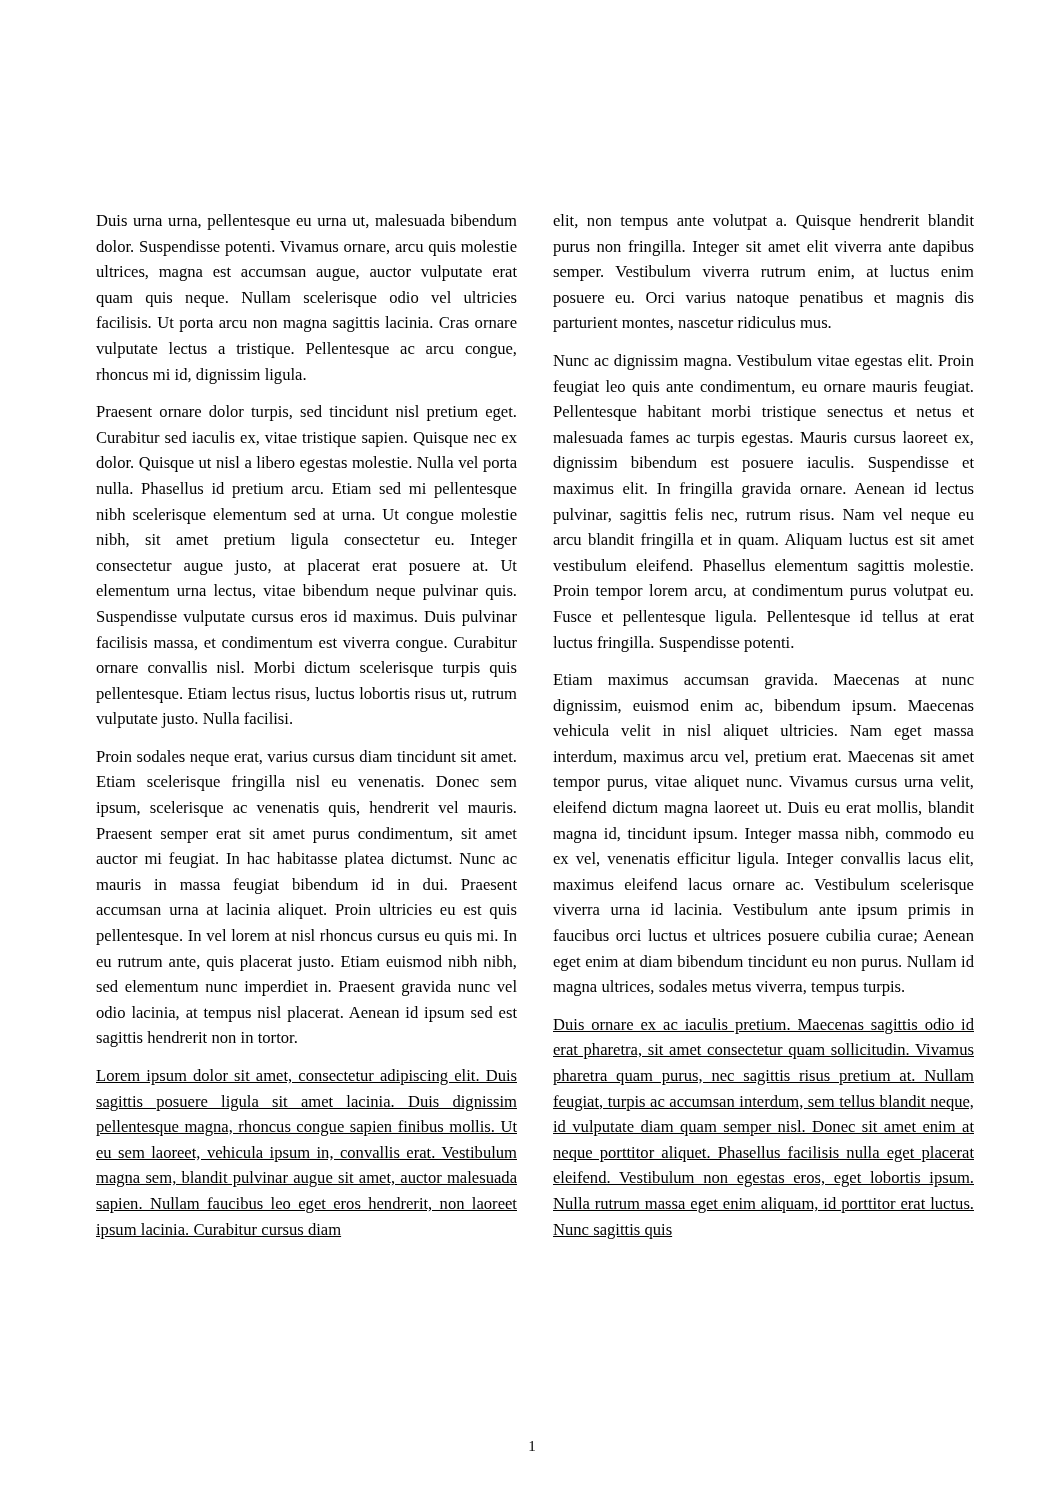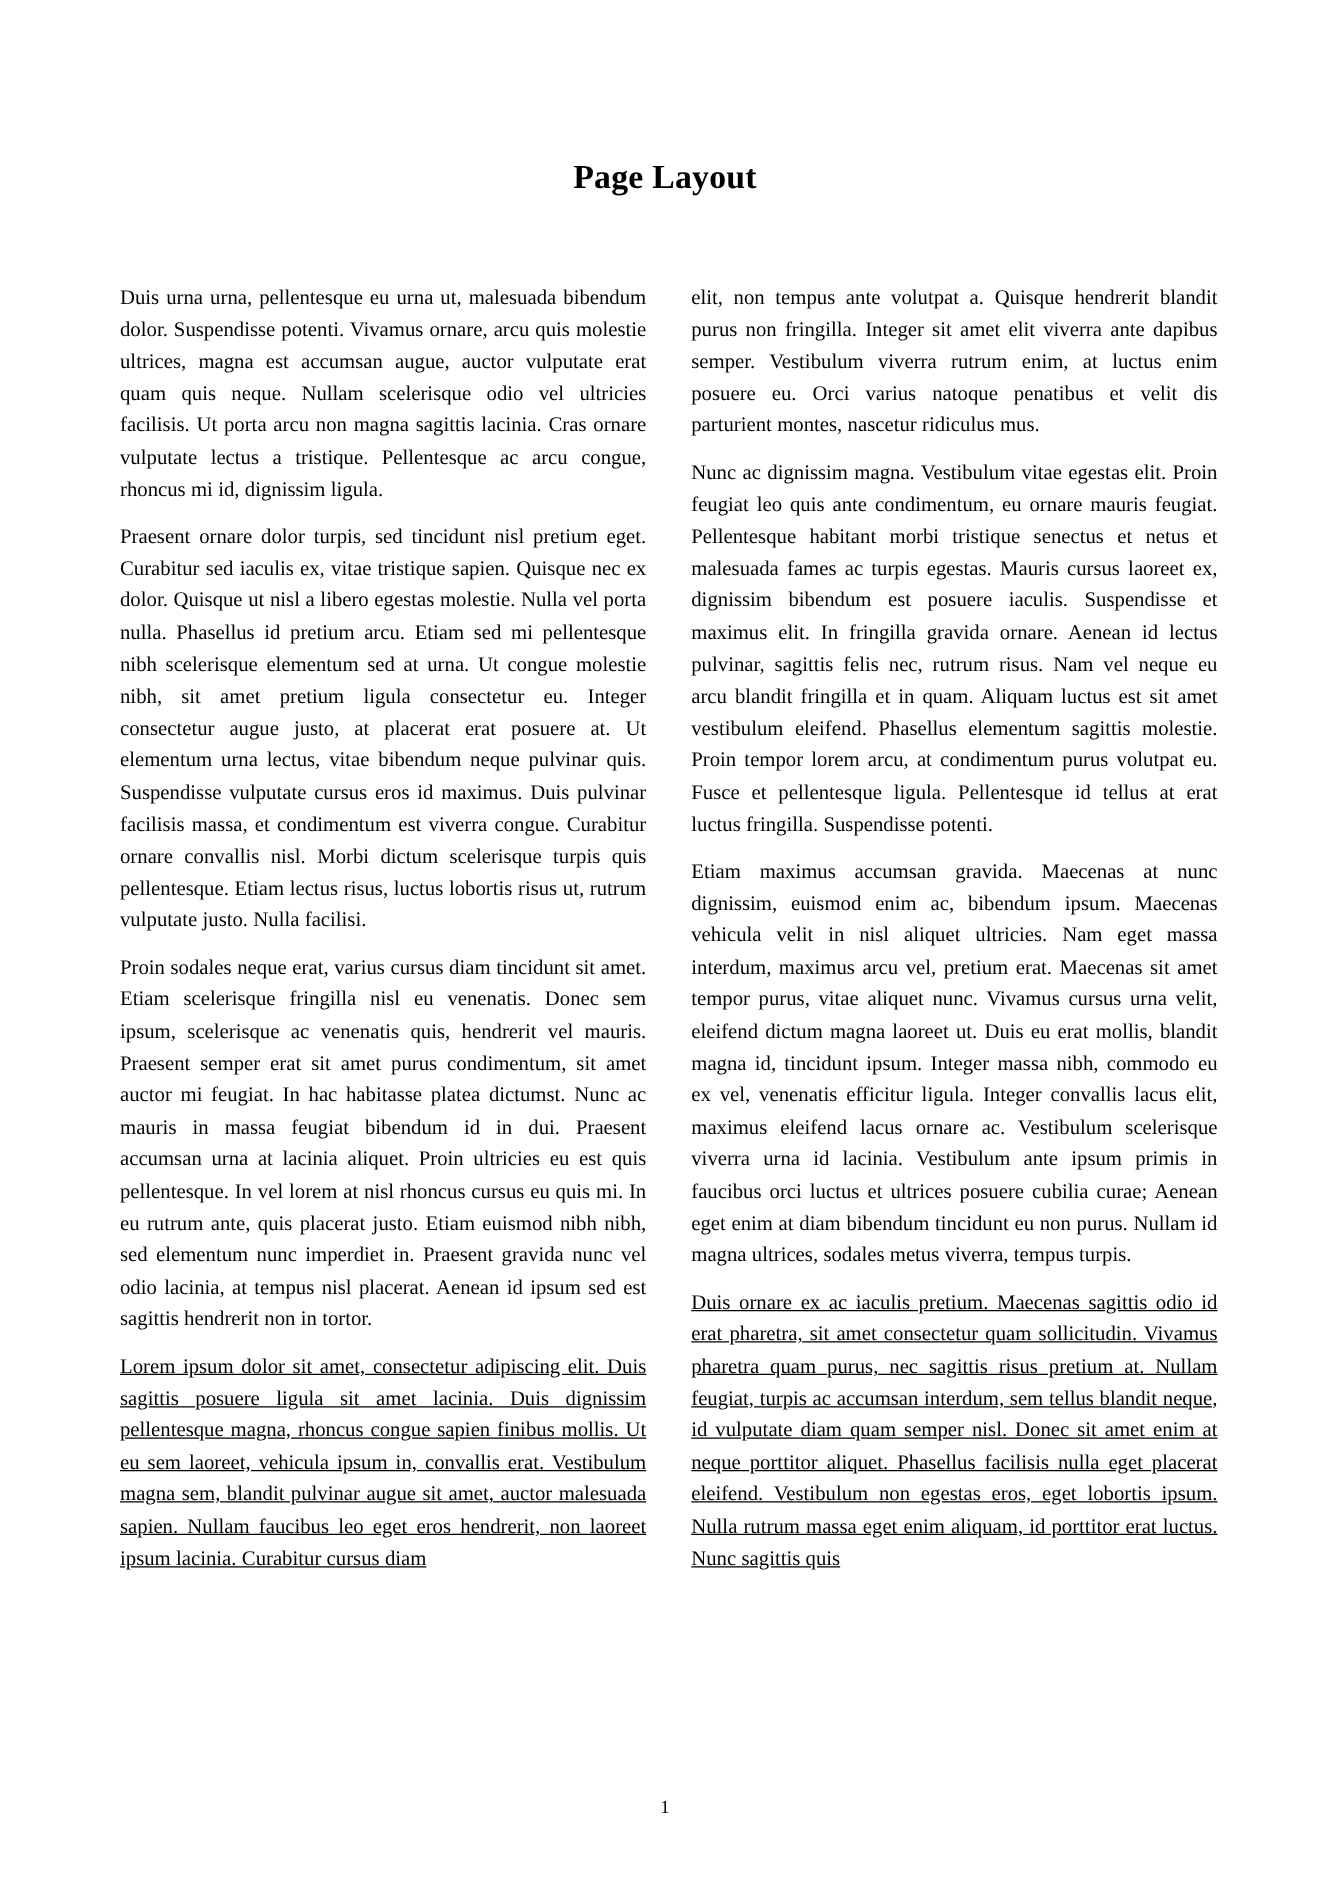--- a/index.html
+++ b/index.html
@@ -34,21 +34,20 @@
     letter-spacing: 0.2px;
   }
   .columns {
     position: absolute;
     left: 96px;
     top: 208px;
     width: 878px;
     display: flex;
     flex-direction: row;
     justify-content: space-between;
-    margin-top: 17px;
   }
   .column {
     width: 421px;
   }
   p.para {
     margin: 0 0 12px 0;
     font-size: 16.6px;
     line-height: 25.6px;
     text-align: justify;
     text-justify: inter-word;
@@ -67,33 +66,32 @@
     width: 1064px;
     text-align: center;
     font-size: 15px;
   }
 </style>
 </head>
 <body>
 
 <div class="page">
 
-  <div class="doc-title">Page Layout</div>
 
   <div class="columns">
 
     <div class="column">
       <p class="para">Duis urna urna, pellentesque eu urna ut, malesuada bibendum dolor. Suspendisse potenti. Vivamus ornare, arcu quis molestie ultrices, magna est accumsan augue, auctor vulputate erat quam quis neque. Nullam scelerisque odio vel ultricies facilisis. Ut porta arcu non magna sagittis lacinia. Cras ornare vulputate lectus a tristique. Pellentesque ac arcu congue, rhoncus mi id, dignissim ligula.</p>
       <p class="para">Praesent ornare dolor turpis, sed tincidunt nisl pretium eget. Curabitur sed iaculis ex, vitae tristique sapien. Quisque nec ex dolor. Quisque ut nisl a libero egestas molestie. Nulla vel porta nulla. Phasellus id pretium arcu. Etiam sed mi pellentesque nibh scelerisque elementum sed at urna. Ut congue molestie nibh, sit amet pretium ligula consectetur eu. Integer consectetur augue justo, at placerat erat posuere at. Ut elementum urna lectus, vitae bibendum neque pulvinar quis. Suspendisse vulputate cursus eros id maximus. Duis pulvinar facilisis massa, et condimentum est viverra congue. Curabitur ornare convallis nisl. Morbi dictum scelerisque turpis quis pellentesque. Etiam lectus risus, luctus lobortis risus ut, rutrum vulputate justo. Nulla facilisi.</p>
       <p class="para">Proin sodales neque erat, varius cursus diam tincidunt sit amet. Etiam scelerisque fringilla nisl eu venenatis. Donec sem ipsum, scelerisque ac venenatis quis, hendrerit vel mauris. Praesent semper erat sit amet purus condimentum, sit amet auctor mi feugiat. In hac habitasse platea dictumst. Nunc ac mauris in massa feugiat bibendum id in dui. Praesent accumsan urna at lacinia aliquet. Proin ultricies eu est quis pellentesque. In vel lorem at nisl rhoncus cursus eu quis mi. In eu rutrum ante, quis placerat justo. Etiam euismod nibh nibh, sed elementum nunc imperdiet in. Praesent gravida nunc vel odio lacinia, at tempus nisl placerat. Aenean id ipsum sed est sagittis hendrerit non in tortor.</p>
       <p class="para">Lorem ipsum dolor sit amet, consectetur adipiscing elit. Duis sagittis posuere ligula sit amet lacinia. Duis dignissim pellentesque magna, rhoncus congue sapien finibus mollis. Ut eu sem laoreet, vehicula ipsum in, convallis erat. Vestibulum magna sem, blandit pulvinar augue sit amet, auctor malesuada sapien. Nullam faucibus leo eget eros hendrerit, non laoreet ipsum lacinia. Curabitur cursus diam</p>
     </div>
 
     <div class="column">
-      <p class="para">elit, non tempus ante volutpat a. Quisque hendrerit blandit purus non fringilla. Integer sit amet elit viverra ante dapibus semper. Vestibulum viverra rutrum enim, at luctus enim posuere eu. Orci varius natoque penatibus et velit dis parturient montes, nascetur ridiculus mus.</p>
+      <p class="para">elit, non tempus ante volutpat a. Quisque hendrerit blandit purus non fringilla. Integer sit amet elit viverra ante dapibus semper. Vestibulum viverra rutrum enim, at luctus enim posuere eu. Orci varius natoque penatibus et magnis dis parturient montes, nascetur ridiculus mus.</p>
       <p class="para">Nunc ac dignissim magna. Vestibulum vitae egestas elit. Proin feugiat leo quis ante condimentum, eu ornare mauris feugiat. Pellentesque habitant morbi tristique senectus et netus et malesuada fames ac turpis egestas. Mauris cursus laoreet ex, dignissim bibendum est posuere iaculis. Suspendisse et maximus elit. In fringilla gravida ornare. Aenean id lectus pulvinar, sagittis felis nec, rutrum risus. Nam vel neque eu arcu blandit fringilla et in quam. Aliquam luctus est sit amet vestibulum eleifend. Phasellus elementum sagittis molestie. Proin tempor lorem arcu, at condimentum purus volutpat eu. Fusce et pellentesque ligula. Pellentesque id tellus at erat luctus fringilla. Suspendisse potenti.</p>
       <p class="para">Etiam maximus accumsan gravida. Maecenas at nunc dignissim, euismod enim ac, bibendum ipsum. Maecenas vehicula velit in nisl aliquet ultricies. Nam eget massa interdum, maximus arcu vel, pretium erat. Maecenas sit amet tempor purus, vitae aliquet nunc. Vivamus cursus urna velit, eleifend dictum magna laoreet ut. Duis eu erat mollis, blandit magna id, tincidunt ipsum. Integer massa nibh, commodo eu ex vel, venenatis efficitur ligula. Integer convallis lacus elit, maximus eleifend lacus ornare ac. Vestibulum scelerisque viverra urna id lacinia. Vestibulum ante ipsum primis in faucibus orci luctus et ultrices posuere cubilia curae; Aenean eget enim at diam bibendum tincidunt eu non purus. Nullam id magna ultrices, sodales metus viverra, tempus turpis.</p>
       <p class="para">Duis ornare ex ac iaculis pretium. Maecenas sagittis odio id erat pharetra, sit amet consectetur quam sollicitudin. Vivamus pharetra quam purus, nec sagittis risus pretium at. Nullam feugiat, turpis ac accumsan interdum, sem tellus blandit neque, id vulputate diam quam semper nisl. Donec sit amet enim at neque porttitor aliquet. Phasellus facilisis nulla eget placerat eleifend. Vestibulum non egestas eros, eget lobortis ipsum. Nulla rutrum massa eget enim aliquam, id porttitor erat luctus. Nunc sagittis quis</p>
     </div>
 
   </div>
 
   <div class="page-number">1</div>
 
 </div>

